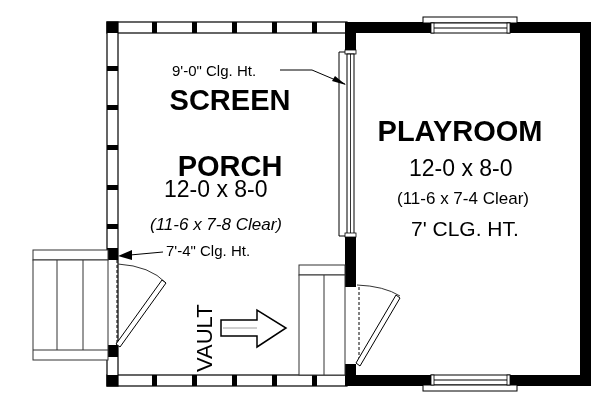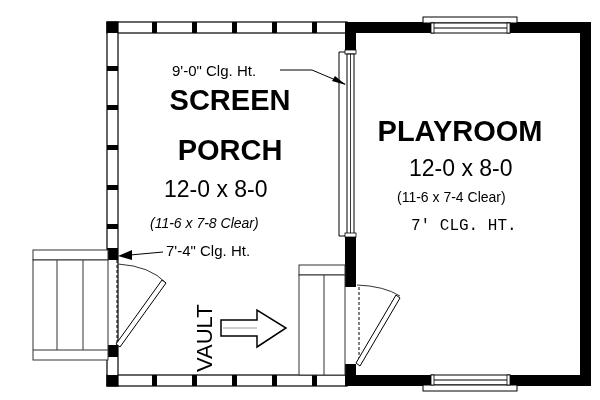--- a/index.html
+++ b/index.html
@@ -1,21 +1,21 @@
 <!DOCTYPE html>
 <html><head>
   <meta charset="utf-8">
   <style>
     html, body { margin: 0; padding: 0; background: #ffffff; }
     body { width: 600px; height: 400px; position: relative; overflow: hidden; font-family: "Liberation Sans", sans-serif; }
     #plan { position: absolute; left: 0; top: 0; width: 600px; height: 400px; }
     .lbl { position: absolute; color: #000; white-space: nowrap; line-height: 1; }
     .room-title { font-weight: bold; font-size: 29px; text-align: center; }
     .dim { font-size: 23px; }
-    .clear { font-size: 14px; text-align: center; }
+    .clear { font-size: 17px; text-align: center; }
     .note { font-size: 15px; }
     .vault { font-size: 22px; transform: rotate(-90deg); transform-origin: left top; }
   </style>
 </head>
 <body>
 
 <svg id="plan" viewBox="0 0 600 400" xmlns="http://www.w3.org/2000/svg">
 
   <g>
 
@@ -129,23 +129,23 @@
   </g>
   <g>
     <line x1="163" y1="252" x2="130" y2="255" stroke="#000" stroke-width="1"></line>
     <polygon points="118,256 132,250 132,260" fill="#000"></polygon>
   </g>
 </svg>
 
 <div class="lbl note" style="left:172px; top:63px;">9'-0" Clg. Ht.</div>
 
 <div class="lbl room-title" style="left:160px; top:86px; width:140px;">SCREEN</div>
-<div class="lbl room-title" style="left:160px; top:136px; width:140px;">PORCH</div>
+<div class="lbl room-title" style="left:160px; top:152px; width:140px;">PORCH</div>
 <div class="lbl dim" style="left:164px; top:178px;">12-0 x 8-0</div>
 <div class="lbl clear" style="left:150px; top:216px;font-style:italic;">(11-6 x 7-8 Clear)</div>
 <div class="lbl note" style="left:166px; top:243px;">7'-4" Clg. Ht.</div>
 
 <div class="lbl room-title" style="left:365px; top:117px; width:190px;">PLAYROOM</div>
 <div class="lbl dim" style="left:409px; top:157px;">12-0 x 8-0</div>
 <div class="lbl clear" style="left:397px; top:190px;">(11-6 x 7-4 Clear)</div>
-<div class="lbl dim" style="left:411px; top:218px; font-size:16px;font-family:Liberation Mono, monospace;">7' CLG. HT.</div>
+<div class="lbl dim" style="left:411px; top:218px; font-size:21px;">7' CLG. HT.</div>
 
 <div class="lbl vault" style="left:194px; top:372px;">VAULT</div>
 
 </body></html>

